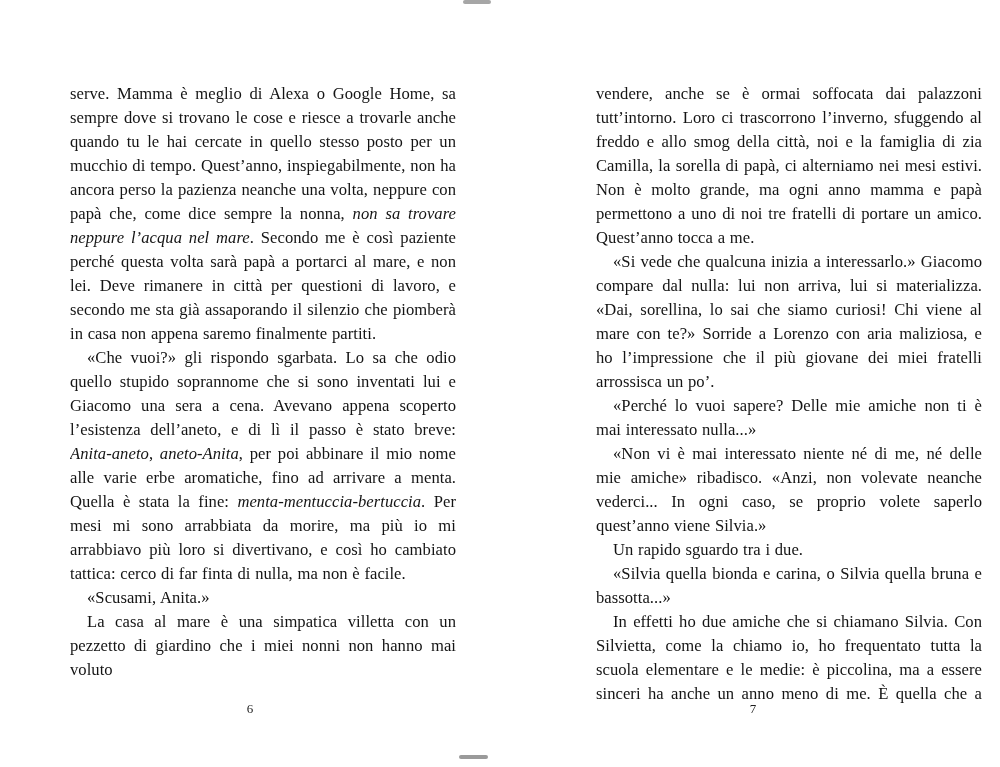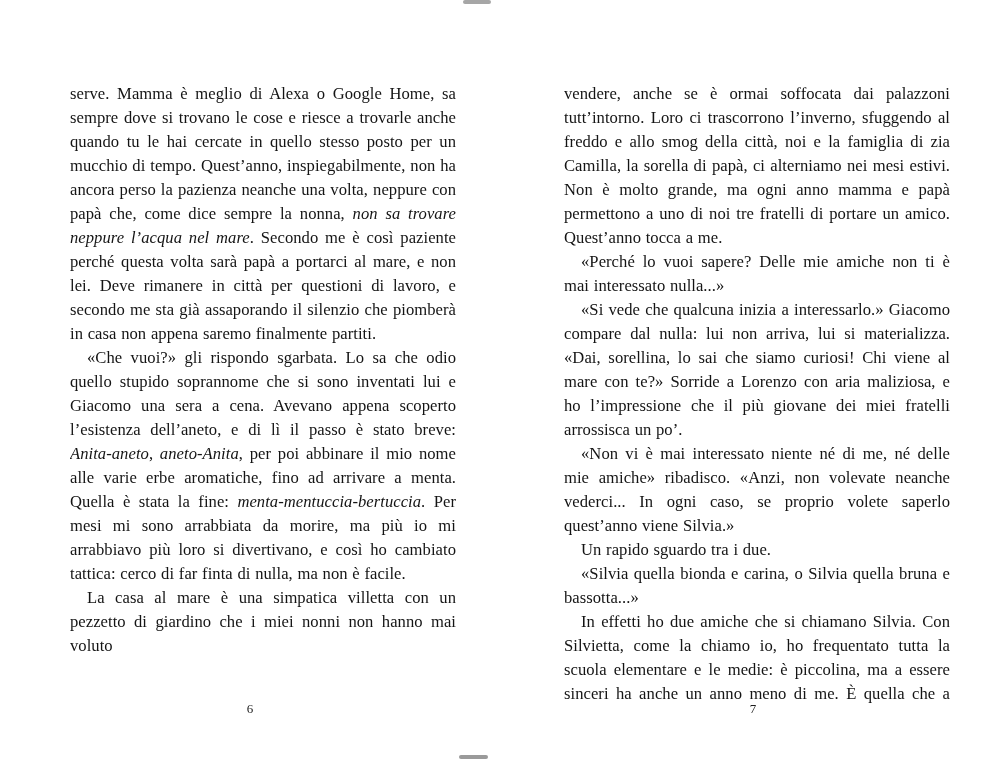--- a/index.html
+++ b/index.html
@@ -35,21 +35,21 @@
     background: #9a9a9a;
   }
   .page {
     position: absolute;
     top: 82px;
     width: 386px;
     height: 624px;
     overflow: hidden;
   }
   .page-left  { left: 70px; }
-  .page-right { left: 564px; }
+  .page-right { left: 596px; }
   .page p.para {
     margin: 0;
     font-size: 16.6px;
     line-height: 24px;
     text-align: justify;
     letter-spacing: 0.05px;
     word-spacing: 0.5px;
   }
   .page p.para.indent { text-indent: 17px; }
   .folio {
@@ -66,27 +66,28 @@
   .folio-right { left: 560px; }
 </style>
 </head>
 <body>
 
 <div class="handle handle-top"></div>
 
 <div class="page page-left">
     <p class="para"><span>serve. Mamma è meglio di Alexa o Google Home, sa sempre dove si trovano le cose e riesce a trovarle anche quando tu le hai cercate in quello stesso posto per un mucchio di tempo. Quest’anno, inspiegabilmente, non ha ancora perso la pazienza neanche una volta, neppure con papà che, come dice sempre la nonna, </span><i>non sa trovare neppure l’acqua nel mare</i><span>. Secondo me è così paziente perché questa volta sarà papà a portarci al mare, e non lei. Deve rimanere in città per questioni di lavoro, e secondo me sta già assaporando il silenzio che piomberà in casa non appena saremo finalmente partiti.</span></p>
     <p class="para indent"><span>«Che vuoi?» gli rispondo sgarbata. Lo sa che odio quello stupido soprannome che si sono inventati lui e Giacomo una sera a cena. Avevano appena scoperto l’esistenza dell’aneto, e di lì il passo è stato breve: </span><i>Anita-aneto</i><span>, </span><i>aneto-Anita</i><span>, per poi abbinare il mio nome alle varie erbe aromatiche, fino ad arrivare a menta. Quella è stata la fine: </span><i>menta-mentuccia-bertuccia</i><span>. Per mesi mi sono arrabbiata da morire, ma più io mi arrabbiavo più loro si divertivano, e così ho cambiato tattica: cerco di far finta di nulla, ma non è facile.</span></p>
+    <p class="para indent"><span>«Scusami, Anita.»</span></p>
     <p class="para indent"><span>La casa al mare è una simpatica villetta con un pezzetto di giardino che i miei nonni non hanno mai voluto</span></p>
   </div>
 
 <div class="page page-right">
     <p class="para"><span>vendere, anche se è ormai soffocata dai palazzoni tutt’intorno. Loro ci trascorrono l’inverno, sfuggendo al freddo e allo smog della città, noi e la famiglia di zia Camilla, la sorella di papà, ci alterniamo nei mesi estivi. Non è molto grande, ma ogni anno mamma e papà permettono a uno di noi tre fratelli di portare un amico. Quest’anno tocca a me.</span></p>
+    <p class="para indent"><span>«Si vede che qualcuna inizia a interessarlo.» Giacomo compare dal nulla: lui non arriva, lui si materializza. «Dai, sorellina, lo sai che siamo curiosi! Chi viene al mare con te?» Sorride a Lorenzo con aria maliziosa, e ho l’impressione che il più giovane dei miei fratelli arrossisca un po’.</span></p>
     <p class="para indent"><span>«Perché lo vuoi sapere? Delle mie amiche non ti è mai interessato nulla...»</span></p>
-    <p class="para indent"><span>«Si vede che qualcuna inizia a interessarlo.» Giacomo compare dal nulla: lui non arriva, lui si materializza. «Dai, sorellina, lo sai che siamo curiosi! Chi viene al mare con te?» Sorride a Lorenzo con aria maliziosa, e ho l’impressione che il più giovane dei miei fratelli arrossisca un po’.</span></p>
     <p class="para indent"><span>«Non vi è mai interessato niente né di me, né delle mie amiche» ribadisco. «Anzi, non volevate neanche vederci... In ogni caso, se proprio volete saperlo quest’anno viene Silvia.»</span></p>
     <p class="para indent"><span>Un rapido sguardo tra i due.</span></p>
     <p class="para indent"><span>«Silvia quella bionda e carina, o Silvia quella bruna e bassotta...»</span></p>
     <p class="para indent"><span>In effetti ho due amiche che si chiamano Silvia. Con Silvietta, come la chiamo io, ho frequentato tutta la scuola elementare e le medie: è piccolina, ma a essere sinceri ha anche un anno meno di me. È quella che a scuola definiscono un’anticipataria, parola orribile. È simpatica, studiosa e qualche volta un po’ troppo precisina. Silvia invece l’ho conosciuta solo alle medie.</span></p>
   </div>
 
 <div class="folio folio-left">6</div>
 
 <div class="folio folio-right">7</div>
 

